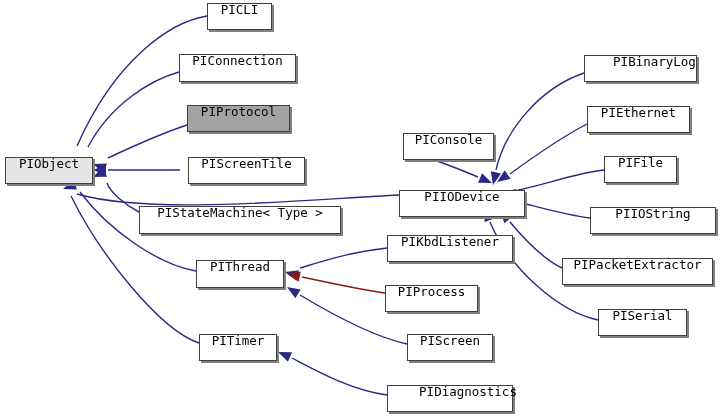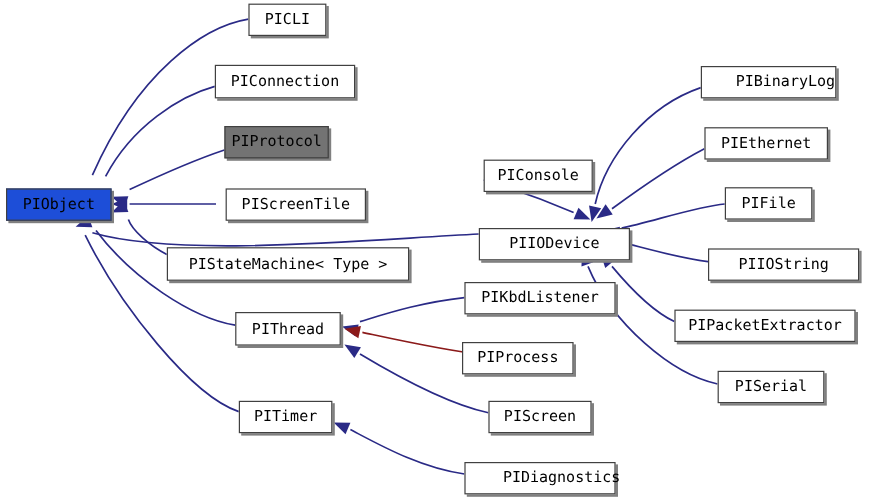--- a/index.html
+++ b/index.html
@@ -30,21 +30,20 @@
   .edge-private { stroke: #8b1a1a; }
   .arrow-head-public { fill: #2a2a86; stroke: none; }
   .arrow-head-private { fill: #8b1a1a; stroke: none; }
   .node-box {
     position: absolute;
     box-sizing: border-box;
     background: #ffffff;
     border: 1px solid #404040;
     box-shadow: 2px 2px 0 0 #808080;
     display: flex;
-    align-items: center;
     justify-content: center;
   }
   .node-label {
     font-family: "DejaVu Sans Mono", "Liberation Mono", monospace;
     font-size: 12.5px;
     line-height: 1;
     color: #000000;
     white-space: nowrap;
     letter-spacing: 0px;
   }
@@ -93,30 +92,30 @@
         <polygon points="493,185 490.857639369587,171.16344367520384 500.99108804335344,173.50293464038003" class="arrow-head-public"></polygon>
         <polygon points="497,182 504.6663791067314,170.28391569713364 510.6315740447823,178.80309695773917" class="arrow-head-public"></polygon>
         <polygon points="503,192 516.653407645946,188.89766867442827 515.0264892095275,199.16962741661771" class="arrow-head-public"></polygon>
         <polygon points="503,199 516.8365563247961,196.85763936958702 514.49706535962,206.99108804335347" class="arrow-head-public"></polygon>
         <polygon points="500,210 512.3396700301437,216.6160821901767 504.3728078217063,223.30107333091672" class="arrow-head-public"></polygon>
         <polygon points="485,208 494.33266349132043,218.43749932492332 484.55986023514697,221.99450881551027" class="arrow-head-public"></polygon>
       </g>
   </svg>
 
   <div id="nodes-layer">
-      <div class="node-box" style="left: 5px; top: 157px; width: 88px; height: 27px; border-color: rgb(64, 64, 64); background: #1d4ed8;">
+      <div class="node-box" style="left: 5px; top: 157px; width: 88px; height: 27px; border-color: rgb(64, 64, 64); background: #e5e5e5;">
         <span class="node-label">PIObject</span>
       </div>
       <div class="node-box" style="left: 207px; top: 3px; width: 65px; height: 27px; border-color: rgb(64, 64, 64); background: rgb(255, 255, 255);">
         <span class="node-label">PICLI</span>
       </div>
       <div class="node-box" style="left: 179px; top: 54px; width: 117px; height: 28px; border-color: rgb(64, 64, 64); background: rgb(255, 255, 255);">
         <span class="node-label">PIConnection</span>
       </div>
-      <div class="node-box" style="left: 187px; top: 105px; width: 87px; height: 27px; border-color: rgb(64, 64, 64); background: #737373;">
+      <div class="node-box" style="left: 187px; top: 105px; width: 103px; height: 27px; border-color: rgb(64, 64, 64); background: #a3a3a3;">
         <span class="node-label">PIProtocol</span>
       </div>
       <div class="node-box" style="left: 188px; top: 157px; width: 117px; height: 27px; border-color: rgb(64, 64, 64); background: rgb(255, 255, 255);">
         <span class="node-label">PIScreenTile</span>
       </div>
       <div class="node-box" style="left: 139px; top: 206px; width: 202px; height: 28px; border-color: rgb(64, 64, 64); background: rgb(255, 255, 255);">
         <span class="node-label">PIStateMachine&lt; Type &gt;</span>
       </div>
       <div class="node-box" style="left: 196px; top: 260px; width: 88px; height: 28px; border-color: rgb(64, 64, 64); background: rgb(255, 255, 255);">
         <span class="node-label">PIThread</span>

